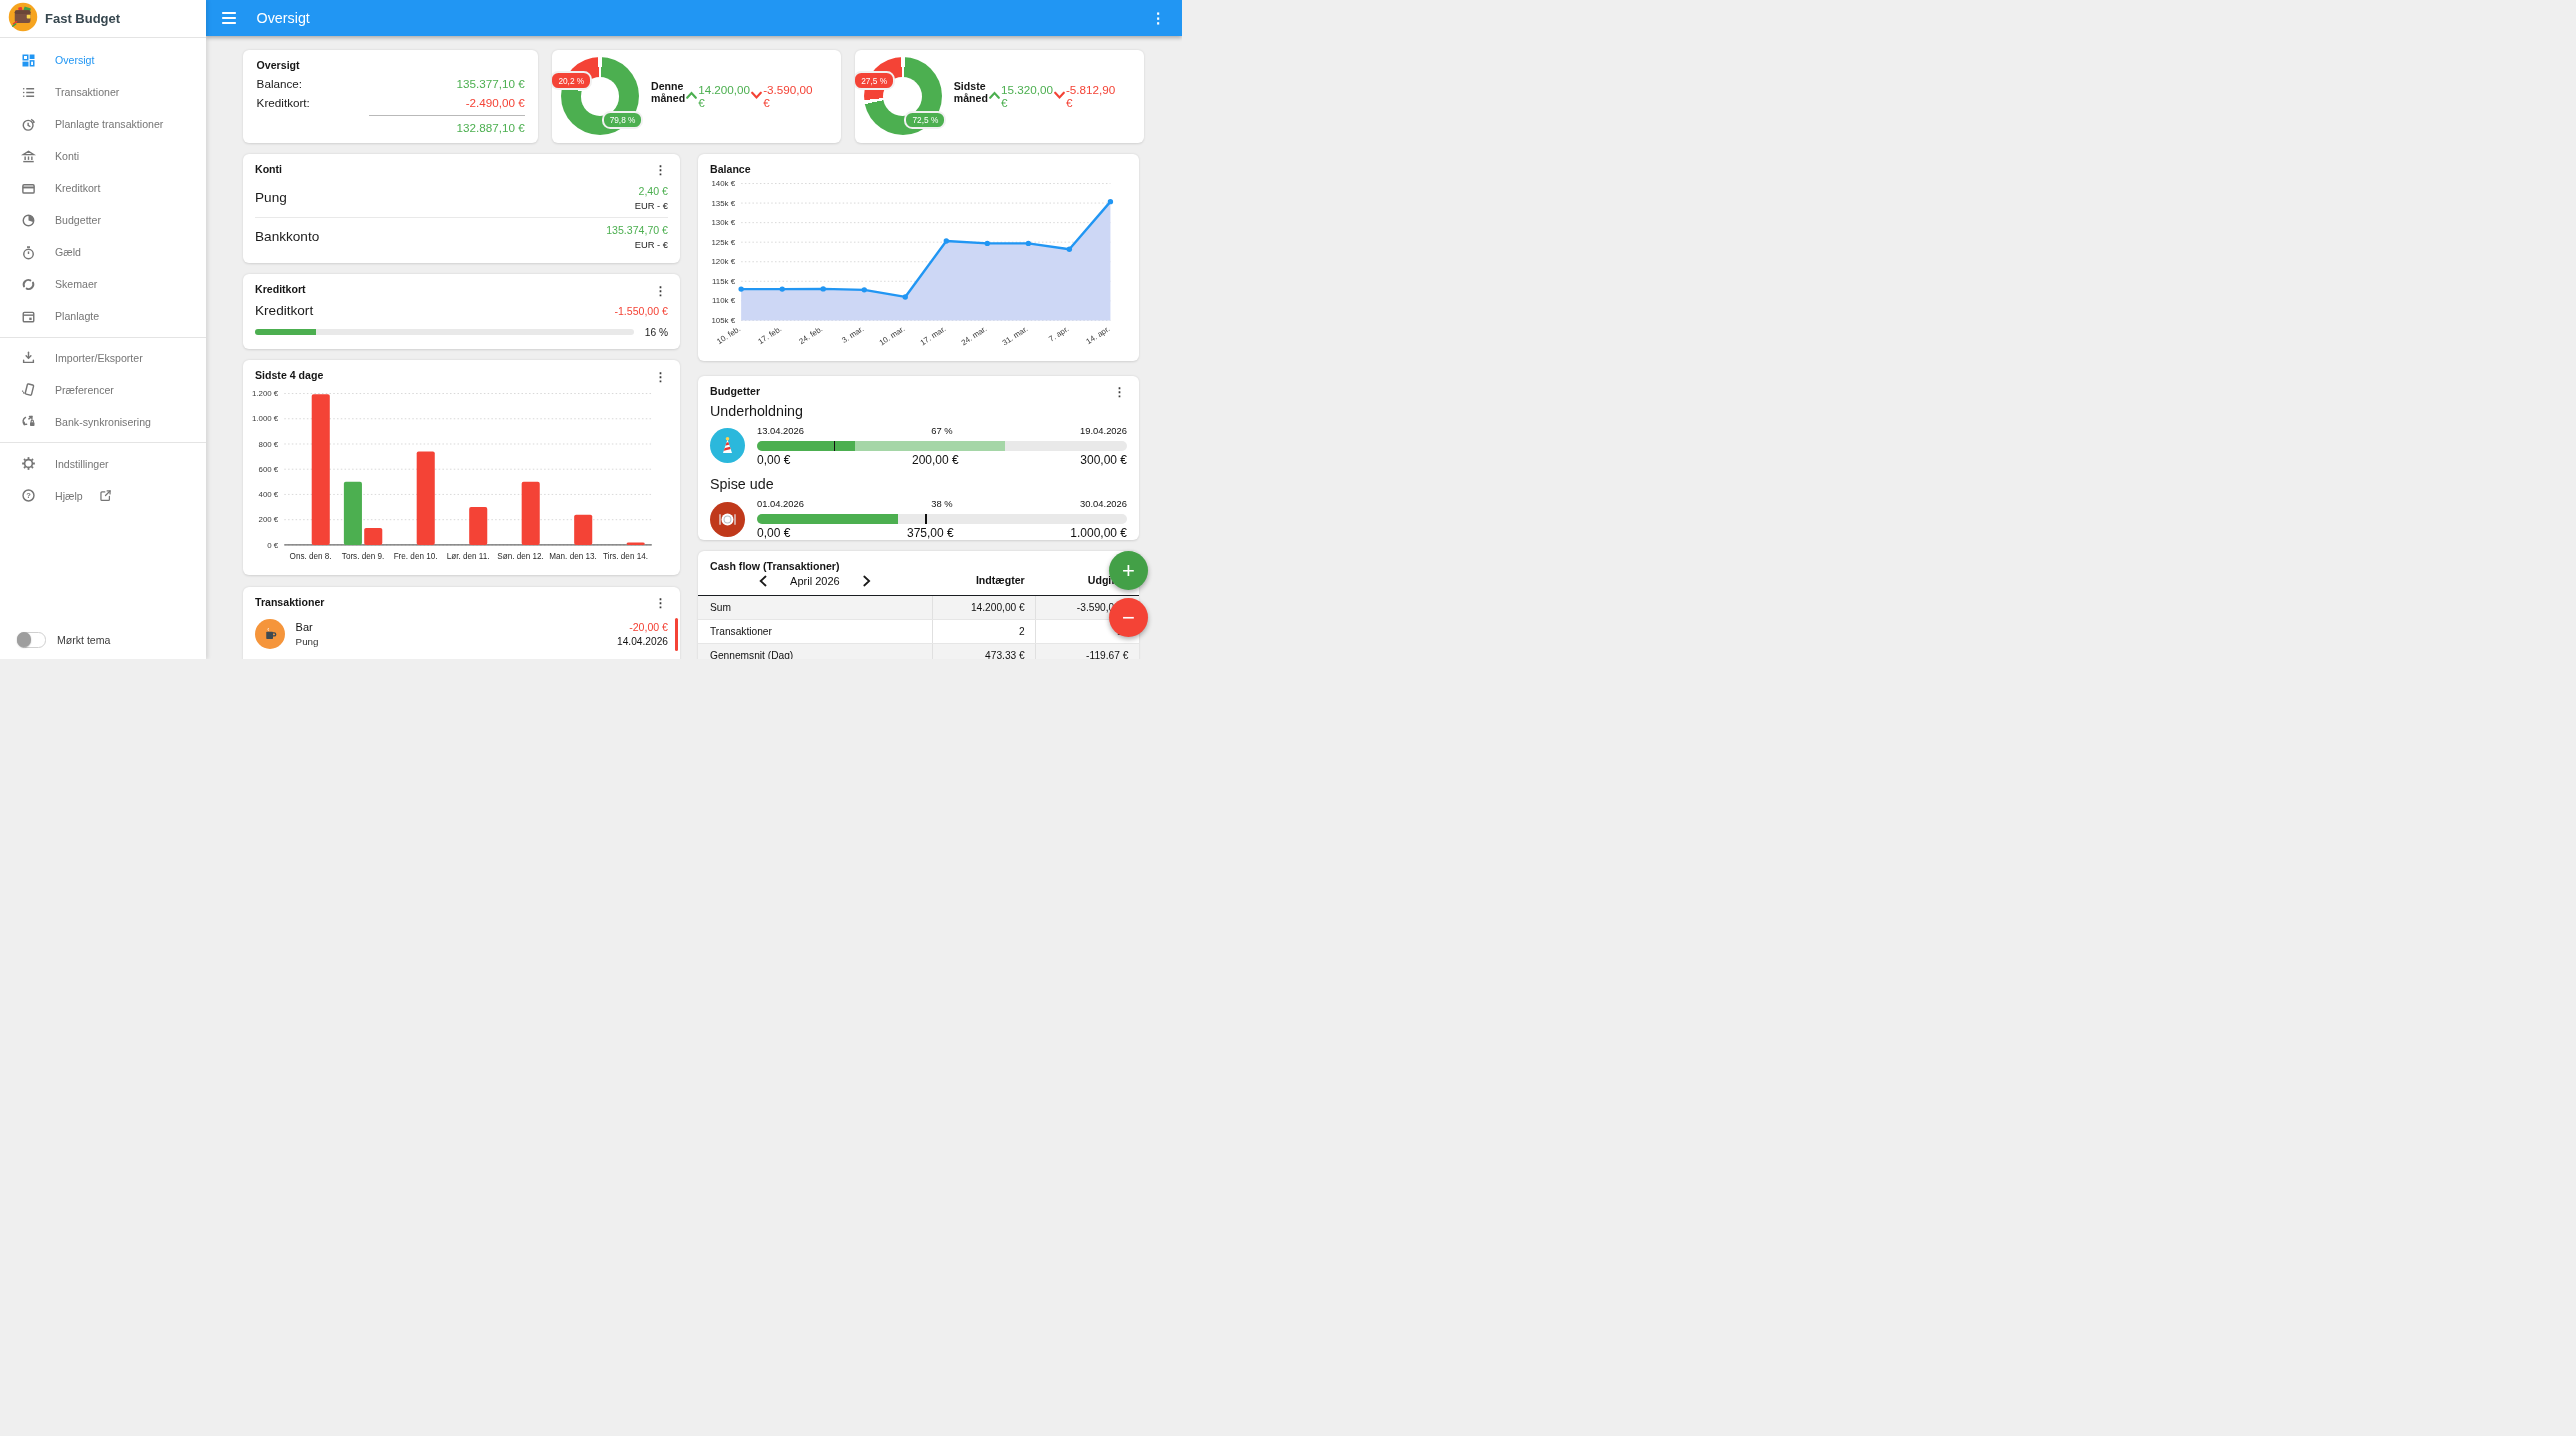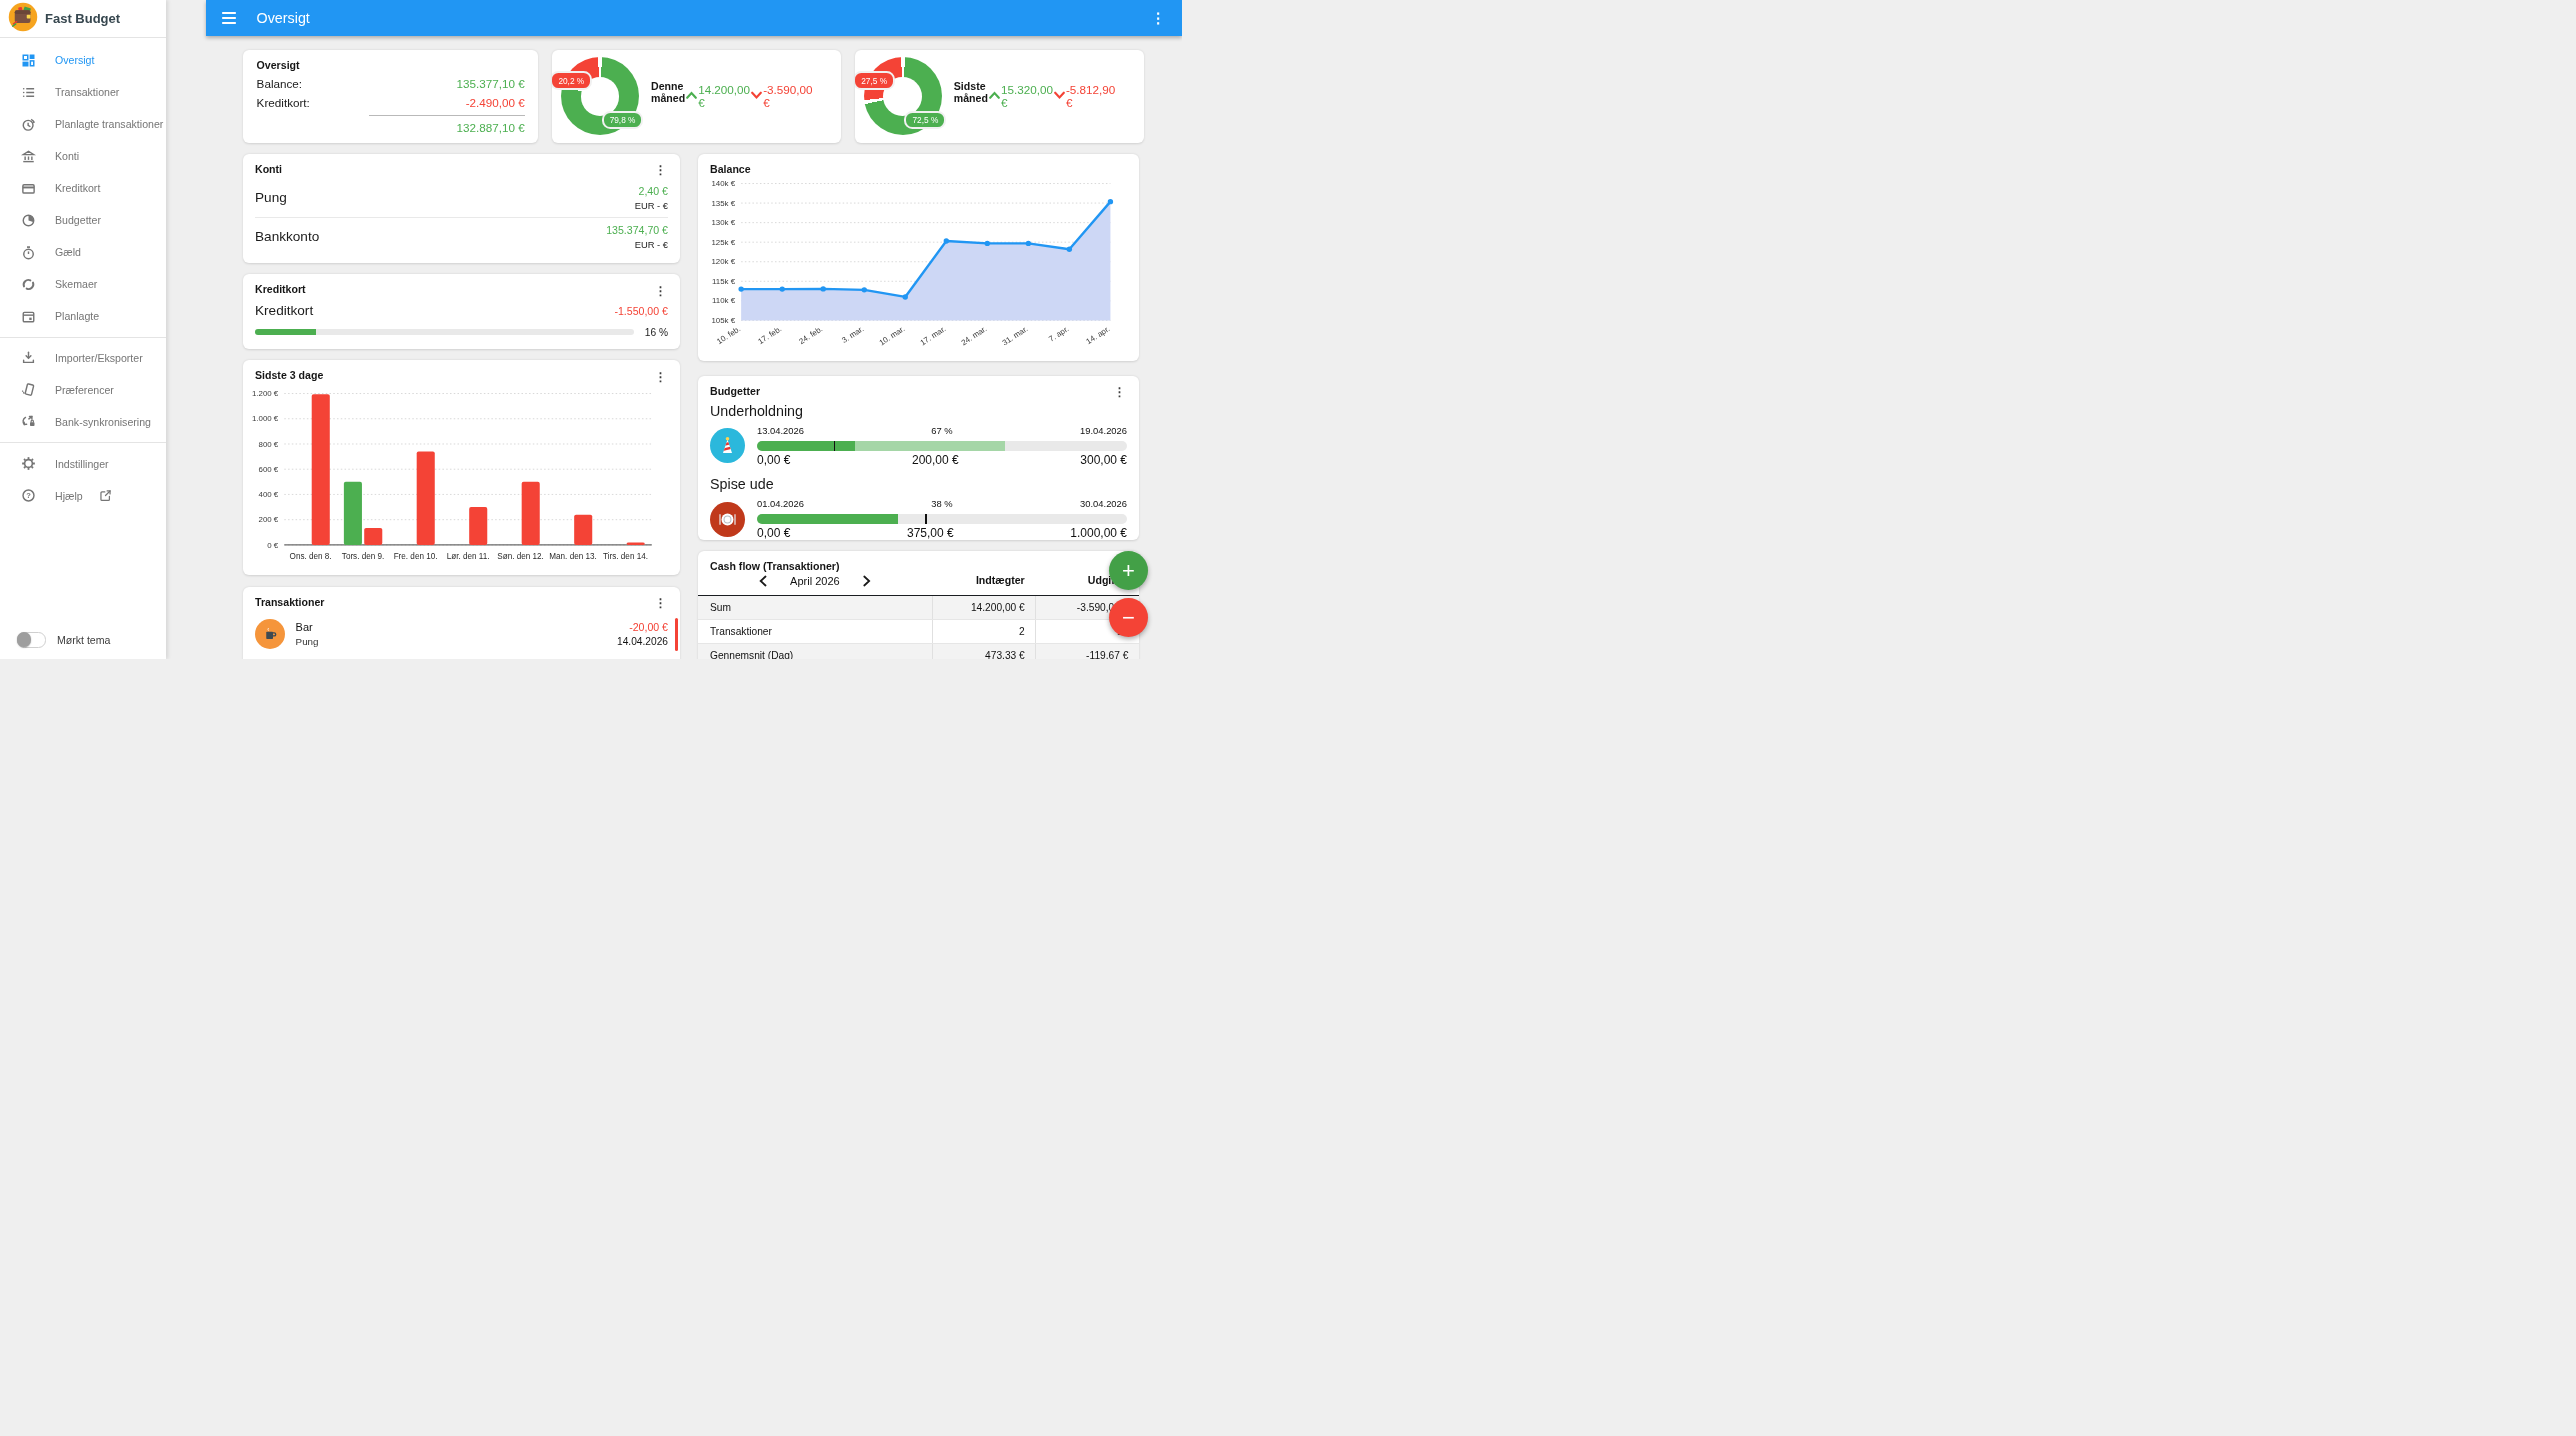--- a/index.html
+++ b/index.html
@@ -1,19 +1,19 @@
 <!DOCTYPE html>
 <html style="font-size:12px"><head>
 <meta charset="utf-8">
 <style>
   html,body{margin:0;padding:0;}
   body{width:1182px;height:659px;position:relative;overflow:hidden;background:#efefef;
        font-family:"Liberation Sans",sans-serif;color:#212121;}
   
-  .sidebar{position:absolute;left:0;top:0;width:166px;height:659px;background:#fff;z-index:30;
+  .sidebar{position:absolute;left:0;top:0;width:206px;height:659px;background:#fff;z-index:30;
            box-shadow:1.5px 0 3.8px rgba(0,0,0,.10);}
   .side-header{height:37px;display:flex;align-items:center;padding-left:7.5px;border-bottom:0.8px solid #e4e4e4;}
   .brand-title{font-size:13px;font-weight:700;color:#37474f;margin-left:7.5px;}
   .nav{padding-top:6px;}
   .nav-item{height:32px;display:flex;align-items:center;padding-left:19px;color:#757575;
             font-size:10.6px;font-weight:500;cursor:pointer;}
   .nav-item .ic{width:18px;display:flex;justify-content:center;align-items:center;}
   .nav-item .lbl{margin-left:18px;}
   .nav-item.active{color:#2196F3;}
   .sdivider{height:0.8px;background:#e4e4e4;margin:4.5px 0;}
@@ -442,21 +442,21 @@
         <div class="cc-barrow">
           <div class="track cc-track">
             <div class="fill" style="width: 16%;"></div>
           </div>
           <span class="cc-pct">16 %</span>
         </div>
       </div>
 
       <div class="card" style="height:215px">
         <div class="card-head">
-            <span class="card-title">Sidste 3 dage</span>
+            <span class="card-title">Sidste 4 dage</span>
           <span class="kebab kebab-glyph"></span>
           </div>
         <svg class="chart-svg" viewBox="0 0 548 243" width="413" height="183" style="margin-left:4.5px">
             <line x1="48" y1="211" x2="536" y2="211" stroke="#cccccc" stroke-width="1" stroke-dasharray="2 3"></line>
             <text x="40" y="214.5" text-anchor="end" font-size="10.5" fill="#3a3a3a">0 €</text>
             <line x1="48" y1="177.5" x2="536" y2="177.5" stroke="#cccccc" stroke-width="1" stroke-dasharray="2 3"></line>
             <text x="40" y="181" text-anchor="end" font-size="10.5" fill="#3a3a3a">200 €</text>
             <line x1="48" y1="144" x2="536" y2="144" stroke="#cccccc" stroke-width="1" stroke-dasharray="2 3"></line>
             <text x="40" y="147.5" text-anchor="end" font-size="10.5" fill="#3a3a3a">400 €</text>
             <line x1="48" y1="110.5" x2="536" y2="110.5" stroke="#cccccc" stroke-width="1" stroke-dasharray="2 3"></line>

